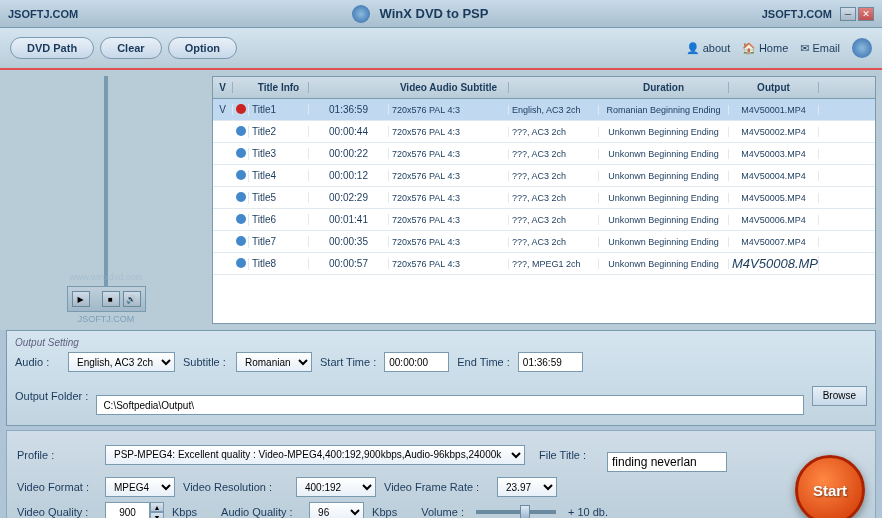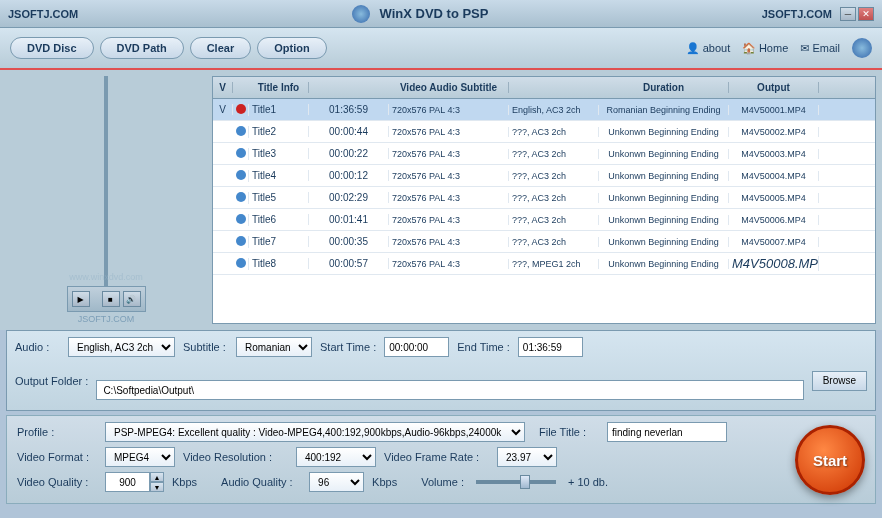--- a/index.html
+++ b/index.html
@@ -300,23 +300,24 @@
       padding: 2px 4px;
       font-size: 10px;
       height: 20px;
       cursor: pointer;
       max-width: 420px;
     }
     .param-file-input {
       background: #fff;
       border: 1px solid #7a9ab0;
       padding: 2px 4px;
-      font-size: 10px;
+      font-size: 12px;
       height: 20px;
       width: 120px;
+      margin-top: 15px;
     }
     .stepper {
       display: flex;
       align-items: center;
     }
     .stepper-input {
       width: 45px;
       background: #fff;
       border: 1px solid #7a9ab0;
       padding: 2px 4px;
@@ -409,21 +410,20 @@
   <div style="display:flex;align-items:center;gap:8px;">
     <span class="title-bar-right">JSOFTJ.COM</span>
     <div class="title-bar-controls">
       <div class="title-bar-btn">─</div>
       <div class="title-bar-btn close-btn">✕</div>
     </div>
   </div>
 </div>
 
 <div class="top-bar">
-  <button class="top-bar-btn">DVD Disc</button>
   <button class="top-bar-btn">DVD Path</button>
   <button class="top-bar-btn">Clear</button>
   <button class="top-bar-btn">Option</button>
   <div class="top-bar-right">
     <span class="nav-link">
       <span>👤</span>
       <span>about</span>
     </span>
     <span class="nav-link">
       <span>🏠</span>
@@ -542,20 +542,21 @@
       <div class="td left" style="font-size:9px;">720x576 PAL 4:3</div>
       <div class="td left" style="font-size:9px;">???, MPEG1 2ch</div>
       <div class="td" style="font-size:9px;">Unkonwn Beginning Ending</div>
       <div class="td" style="font-size:13px;font-style:italic;">M4V50008.MP4</div>
     </div>
       </div>
   </div>
 </div>
 
 <div class="output-setting">
+  <div class="output-setting-title">Output Setting</div>
   <div class="output-row">
     <span class="output-label">Audio :</span>
     <select class="output-select">
       <option>English, AC3 2ch</option>
     </select>
     <span class="output-label">Subtitle :</span>
     <select class="output-select">
       <option>Romanian</option>
     </select>
     <span class="output-label">Start Time :</span>

